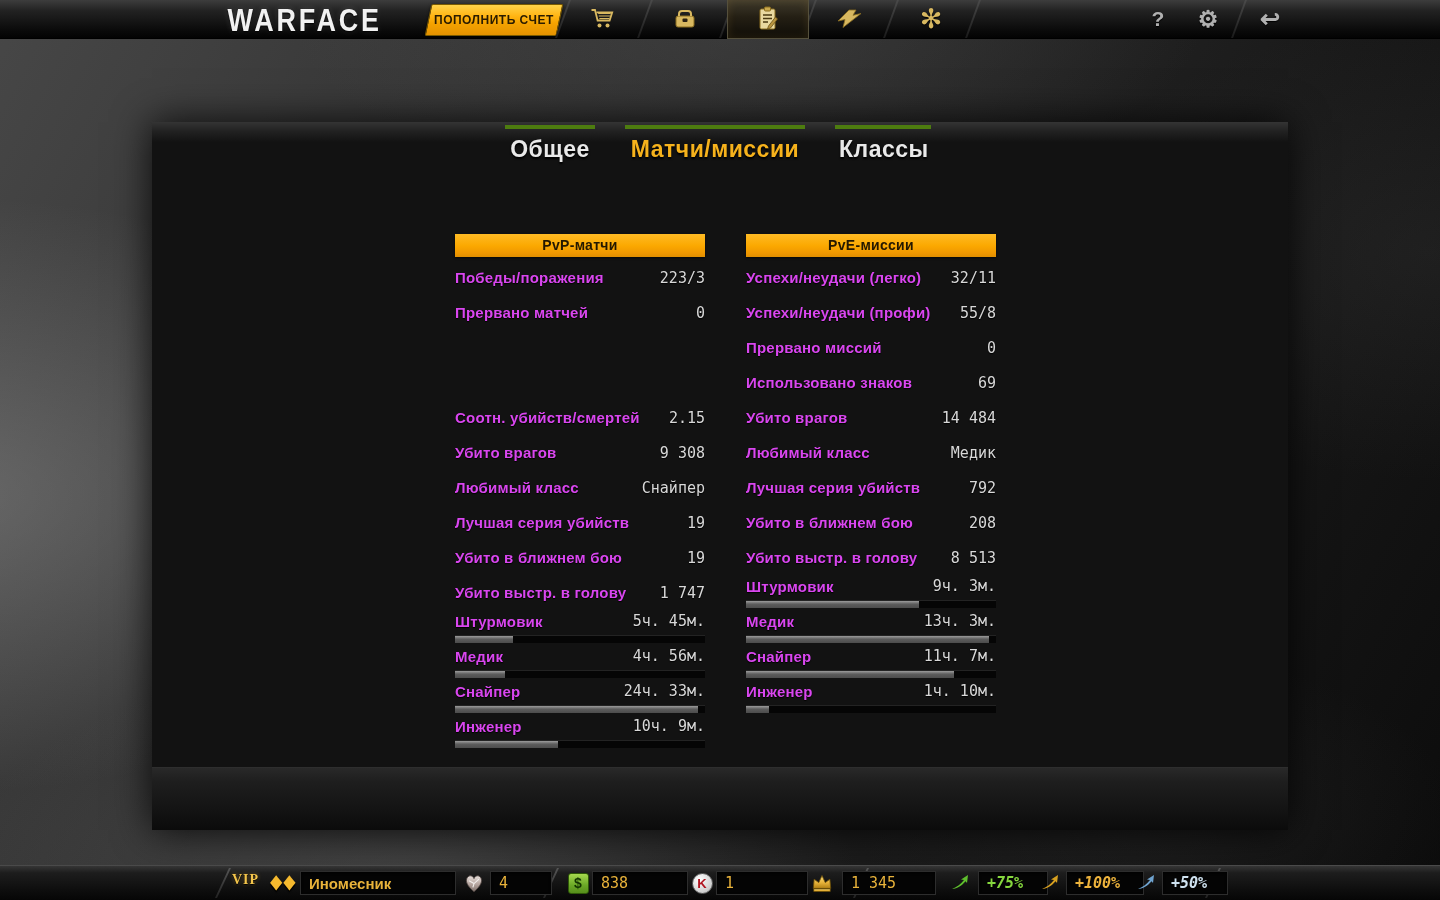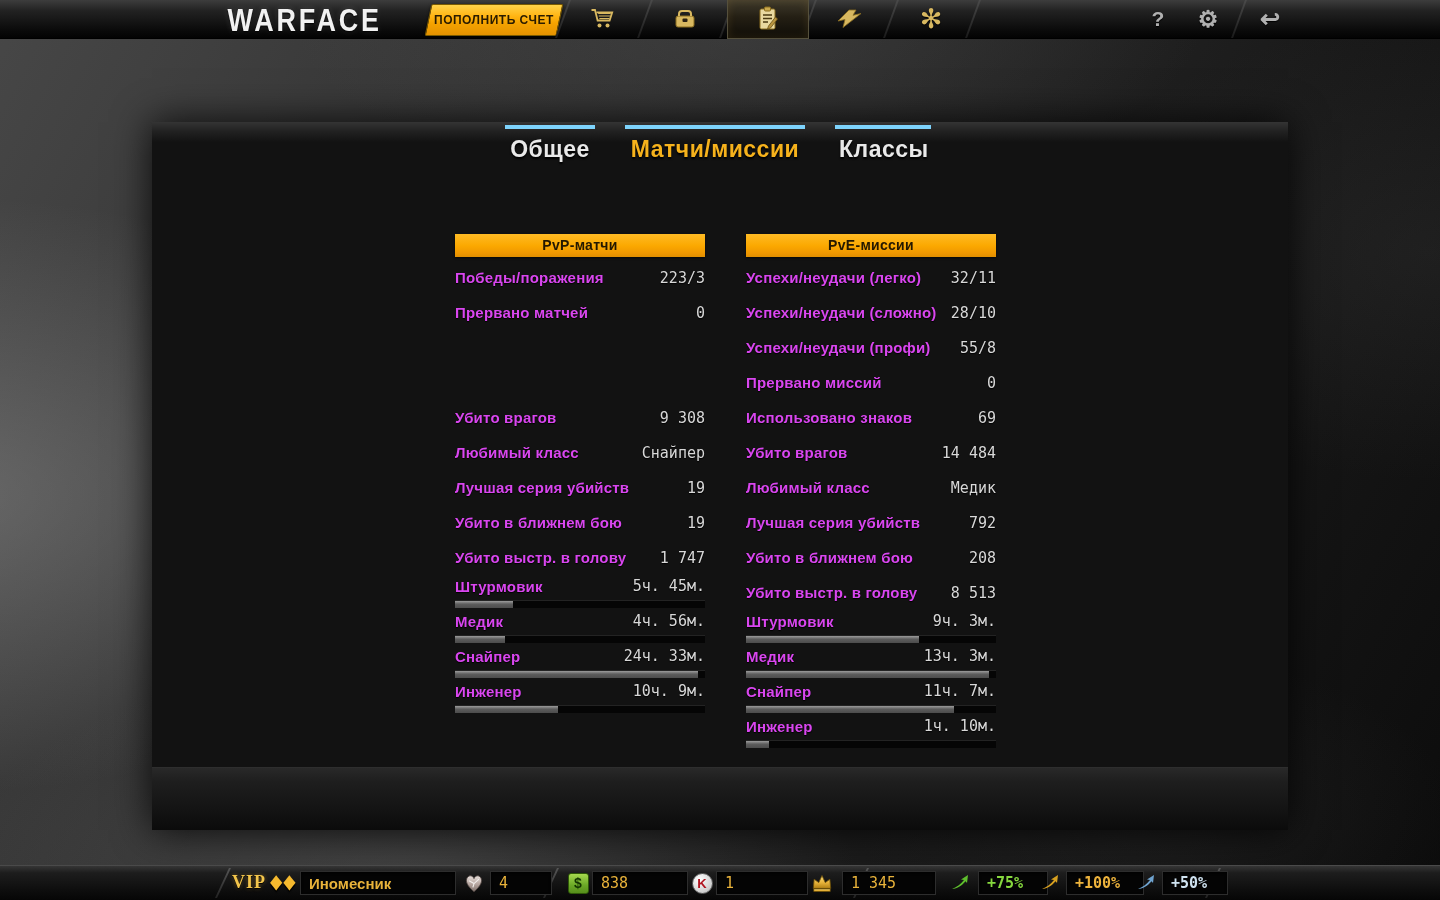--- a/index.html
+++ b/index.html
@@ -60,21 +60,21 @@
     position:absolute;left:152px;top:122px;width:1136px;height:708px;z-index:10;
     background:#121212;box-shadow:0 0 36px rgba(0,0,0,.85);
   }
   .panel-topstrip{position:absolute;top:0;left:0;right:0;height:20px;
     background:linear-gradient(180deg,#343434 0%,#222 45%,#121212 100%);}
   .panel-footer{position:absolute;bottom:0;left:0;right:0;height:62px;
     border-top:1px solid #2e2e2e;
     background:linear-gradient(180deg,#292929 0%,#1e1e1e 22%,#141414 65%,#0b0b0b 100%);}
   
   .tabs{position:absolute;left:353px;top:3px;display:flex;gap:30px;z-index:12;}
-  .tab{border-top:4px solid #7dd3fc;padding:7px 4px 0;cursor:pointer;
+  .tab{border-top:4px solid #4d7c0f;padding:7px 4px 0;cursor:pointer;
     font-size:23px;font-weight:bold;color:#e9e9e9;letter-spacing:.5px;
     text-shadow:0 2px 2px #000;white-space:nowrap;text-align:center;}
   .tab.active{color:#f6b21c;}
   .tab-1{width:82px;} .tab-2{width:172px;} .tab-3{width:88px;}
   
   .stat-col{position:absolute;top:112px;width:250px;}
   .col-pvp{left:303px;} .col-pve{left:594px;}
   .col-header{height:23px;line-height:23px;text-align:center;font-weight:bold;font-size:14px;
     color:#241800;letter-spacing:.3px;
     background:linear-gradient(180deg,#ffbb24 0%,#fba800 52%,#f09800 82%,#e08e00 100%);
@@ -90,42 +90,42 @@
   .class-fill{height:100%;background:linear-gradient(180deg,#9c9c9c 0%,#5c5c5c 45%,#4c4c4c 100%);}
   
   .bottombar{
     position:absolute;left:0;bottom:0;width:1440px;height:34px;z-index:30;
     background:linear-gradient(180deg,#353535 0%,#1d1d1d 20%,#0e0e0e 70%,#060606 100%);
     border-top:1px solid #4a4a4a;
   }
   .bbdiv{position:absolute;top:2px;height:30px;width:2px;transform:skewX(-25deg);
     background:linear-gradient(180deg,#555,#222);}
   .vip{position:absolute;left:232px;top:6px;font-family:"Liberation Serif",serif;
-    font-size:18px;font-weight:bold;color:#f3c54b;letter-spacing:1px;
+    font-size:14px;font-weight:bold;color:#f3c54b;letter-spacing:1px;
     text-shadow:0 1px 1px #000,0 0 4px rgba(255,190,60,.4);}
   .diamonds{position:absolute;left:270px;top:6px;font-size:16px;color:#f5b92e;
     letter-spacing:1px;transform:scaleY(1.25);text-shadow:0 1px 1px #000;}
   .field{
     position:absolute;top:5px;height:22px;background:#040404;border:1px solid #2d2d2d;
     display:flex;align-items:center;padding:0 8px;
     color:#e8b23a;font-size:15px;font-family:"DejaVu Sans Mono",monospace;
     box-shadow:inset 0 1px 3px #000;
   }
   .name-field{left:300px;width:138px;font-family:"Liberation Sans",sans-serif;font-weight:bold;text-align:right;}
   .bb-icon{position:absolute;top:5px;width:24px;height:24px;display:flex;align-items:center;justify-content:center;}
   .dollar-badge{width:19px;height:19px;border-radius:3px;
     background:linear-gradient(180deg,#a6d94e 0%,#6aa826 60%,#578f1c 100%);
     border:1px solid #2f5a08;color:#123300;font-weight:bold;font-size:14px;
     display:flex;align-items:center;justify-content:center;}
   .kredit-badge{width:19px;height:19px;border-radius:50%;
     background:radial-gradient(circle at 35% 30%,#fff,#cfcfcf 70%,#9a9a9a 100%);
     border:1px solid #666;color:#b01420;font-weight:bold;font-size:13px;
     display:flex;align-items:center;justify-content:center;}
   .boost-arrow{position:absolute;top:7px;width:20px;height:20px;}
-  .boost-box{font-weight:bold;}
+  .boost-box{font-weight:bold;font-style:italic;}
 </style>
 </head>
 <body>
 
 <div class="bg"></div>
 
 <header class="topbar">
   <div class="logo">WARFACE</div>
 
   <div class="topup">
@@ -210,20 +210,24 @@
         </div>
         <div class="stat-row">
           <span class="stat-label"></span>
           <span class="stat-value"></span>
         </div>
         <div class="stat-row">
           <span class="stat-label"></span>
           <span class="stat-value"></span>
         </div>
         <div class="stat-row">
+          <span class="stat-label">Соотн. убийств/смертей</span>
+          <span class="stat-value">2.15</span>
+        </div>
+        <div class="stat-row">
           <span class="stat-label">Убито врагов</span>
           <span class="stat-value">9 308</span>
         </div>
         <div class="stat-row">
           <span class="stat-label">Любимый класс</span>
           <span class="stat-value">Снайпер</span>
         </div>
         <div class="stat-row">
           <span class="stat-label">Лучшая серия убийств</span>
           <span class="stat-value">19</span>
@@ -276,24 +280,20 @@
         </div>
       </div>
   </div>
 
   <div class="stat-col col-pve">
     <div class="col-header">PvE-миссии</div>
     <div class="rows">
         <div class="stat-row">
           <span class="stat-label">Успехи/неудачи (легко)</span>
           <span class="stat-value">32/11</span>
-        </div>
-        <div class="stat-row">
-          <span class="stat-label">Успехи/неудачи (сложно)</span>
-          <span class="stat-value">28/10</span>
         </div>
         <div class="stat-row">
           <span class="stat-label">Успехи/неудачи (профи)</span>
           <span class="stat-value">55/8</span>
         </div>
         <div class="stat-row">
           <span class="stat-label">Прервано миссий</span>
           <span class="stat-value">0</span>
         </div>
         <div class="stat-row">

